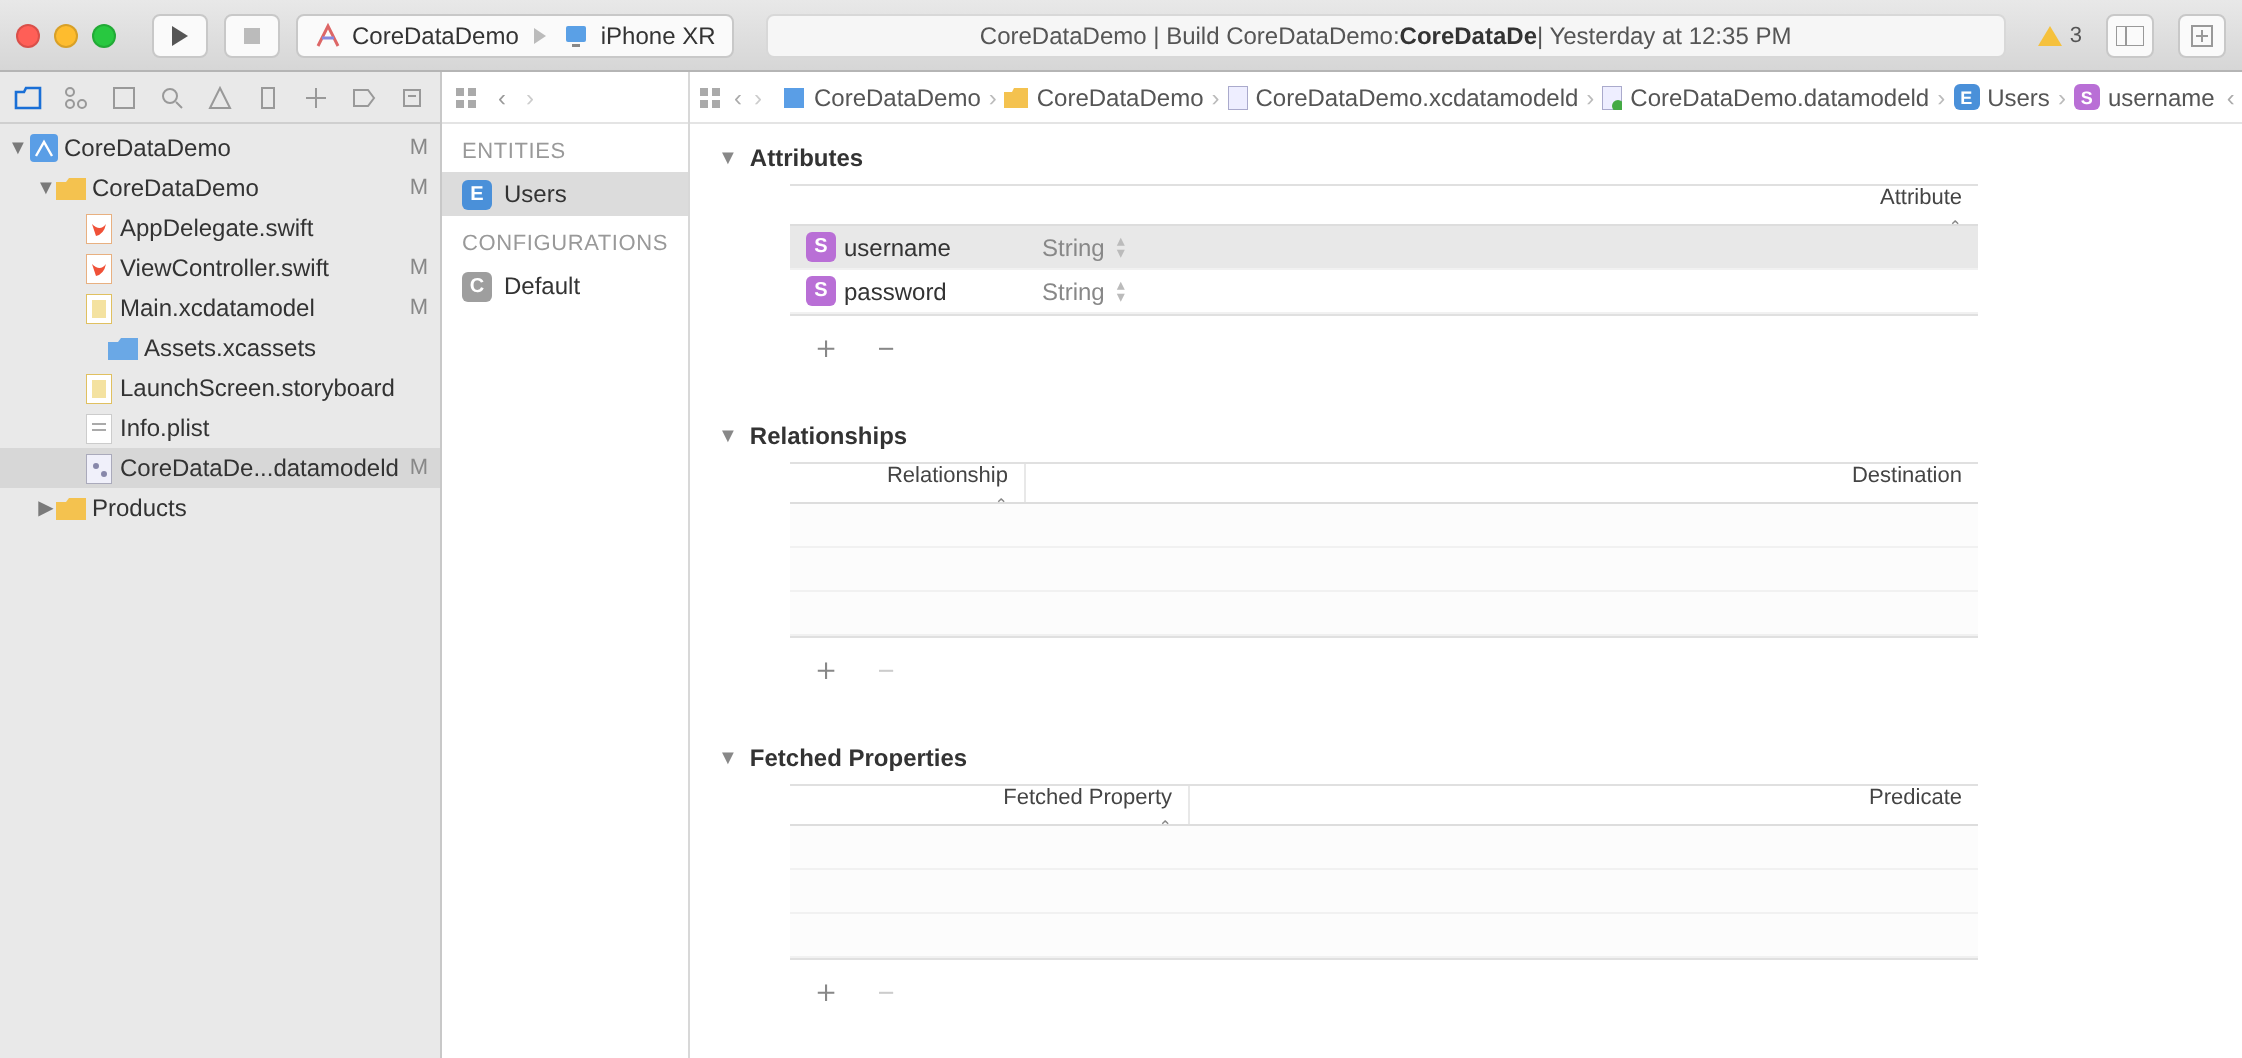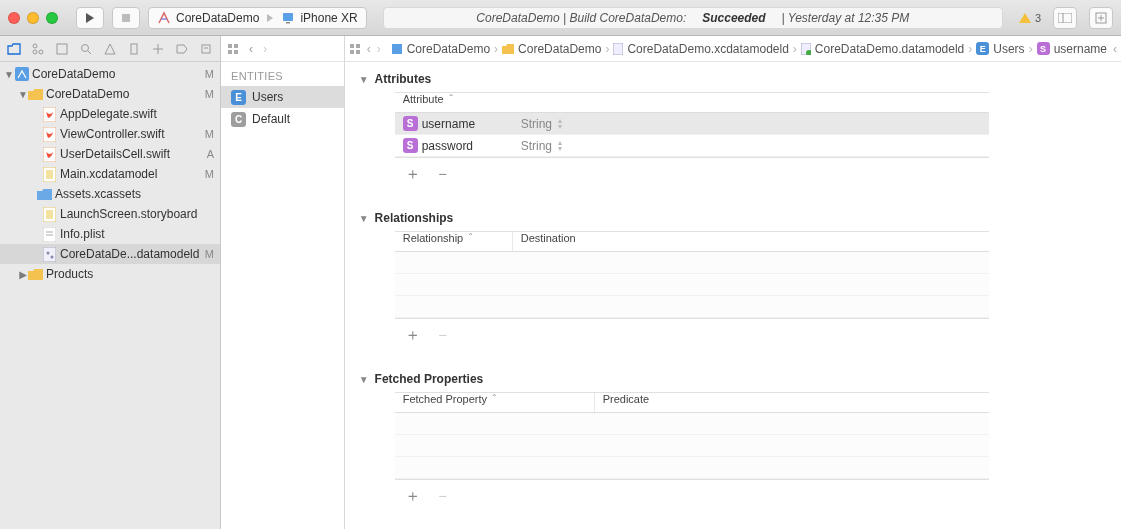--- a/index.html
+++ b/index.html
@@ -8,21 +8,21 @@
   
   .titlebar { height: 36px; background: linear-gradient(#e8e8e8,#d6d6d6); border-bottom: 1px solid #b5b5b5; display: flex; align-items: center; padding: 0 8px; gap: 8px; }
   .traffic { display: flex; gap: 7px; margin-right: 10px; }
   .dot { width: 12px; height: 12px; border-radius: 50%; border: 0.5px solid rgba(0,0,0,.15); }
   .dot.red { background:#ff5f57;} .dot.yellow{background:#febc2e;} .dot.green{background:#28c840;}
   .tb-btn { width: 28px; height: 22px; background:#fafafa; border:1px solid #c8c8c8; border-radius:4px; display:flex; align-items:center; justify-content:center; color:#555;}
   .tb-btn.stop{ color:#aaa;}
   .scheme { display:flex; align-items:center; background:#fafafa; border:1px solid #c8c8c8; border-radius:4px; height:22px; }
   .scheme-part{ padding:0 8px; display:flex; align-items:center; gap:5px; font-size:12px; color:#333;}
   .scheme-divider{ width:0;height:0; border-top:4px solid transparent; border-bottom:4px solid transparent; border-left:6px solid #bbb;}
-  .status { flex:1; text-align:center; font-size:12px; color:#555; background:#f6f6f6; border:1px solid #d8d8d8; border-radius:4px; height:22px; display:flex; align-items:center; justify-content:center; gap:16px; margin:0 8px; padding:0 10px;font-style:italic;}
+  .status { flex:1; text-align:center; font-size:12px; color:#555; background:#f6f6f6; border:1px solid #d8d8d8; border-radius:4px; height:22px; display:flex; align-items:center; justify-content:center; gap:0; margin:0 8px; padding:0 10px;}
   .status b{color:#333;}
   .warn-badge{ display:flex; align-items:center; gap:4px; font-size:11px; color:#555; margin-right:4px;}
   .warn-icon{ width:0;height:0;border-left:6px solid transparent;border-right:6px solid transparent;border-bottom:10px solid #f5c13d; position:relative;}
   .end-btn{ width:24px; height:22px; border:1px solid #c8c8c8; border-radius:4px; background:#fafafa; display:flex; align-items:center; justify-content:center; color:#888;}
   .end-btn:last-child{margin-left:4px;}
   
   
   .main { display:flex; height:calc(100% - 36px);}
   
   
@@ -55,21 +55,21 @@
   .jb-seg{ display:flex; align-items:center; gap:4px; padding:0 2px;}
   .jb-sep{ color:#bbb;}
   .jb-spacer{ flex:1;}
   
   .editor-body{ flex:1; overflow:auto; padding:10px 10px 10px 14px;}
   .section{ margin-bottom:20px;}
   .sec-hdr{ display:flex; align-items:center; gap:6px; font-weight:bold; font-size:12px; color:#333; margin-bottom:6px;}
   .sec-disc{ color:#888; font-size:10px;}
   .table{ width:594px; margin-left:36px; border:1px solid #e0e0e0; border-left:none; border-right:none;}
   .thead{ display:flex; background:#fff; border-bottom:1px solid #ddd; height:20px; align-items:center;}
-  .th{ padding:0 8px; font-size:11px; color:#444; display:flex; align-items:flex-start; gap:4px; border-right:1px solid #e8e8e8; height:100%;}
+  .th{ padding:0 8px; font-size:11px; color:#444; display:flex; align-items:flex-end; gap:4px; border-right:1px solid #e8e8e8; height:100%;flex-direction:column;}
   .th:last-child{ border-right:none; flex:1;}
   .sort{ font-size:8px; color:#888;}
   .trow{ display:flex; height:22px; align-items:center; border-bottom:1px solid #f1f1f1;}
   .trow.sel{ background:#e8e8e8;}
   .trow.empty{ background:#fcfcfc;}
   .td{ padding:0 8px; font-size:12px; color:#333; display:flex; align-items:center; gap:4px;}
   .type-sel{ color:#888; display:flex; align-items:center; gap:6px;text-align:right;}
   .updown{ font-size:8px; color:#bbb; line-height:6px;}
   .table-ftr{ margin-left:36px; padding:6px 10px; display:flex; gap:14px; color:#888; font-size:16px;}
   .ftr-btn{ cursor:default;}
@@ -111,21 +111,21 @@
         <svg width="14" height="12">
             <rect x="2" y="1" width="10" height="8" rx="1" fill="#5aa0e6"></rect>
             <rect x="5" y="10" width="4" height="1.5" fill="#888"></rect>
           </svg>
       </span>
       <span>iPhone XR</span>
     </div>
   </div>
   <div class="status">
     <span>CoreDataDemo | Build CoreDataDemo:</span>
-    <b>Succeeded</b>
+    <b>CoreDataDe</b>
     <span>| Yesterday at 12:35 PM</span>
   </div>
   <div class="warn-badge">
     <span class="warn-icon"></span>
     <span>3</span>
   </div>
   <div class="end-btn">
     <svg width="14" height="10">
         <rect x="0" y="0" width="14" height="10" fill="none" stroke="#999"></rect>
         <line x1="5" y1="0" x2="5" y2="10" stroke="#999"></line>
@@ -235,39 +235,28 @@
               <path d="M3 5 Q7 9 10 5 Q9 10 5 11" fill="#f05138"></path>
             </svg>
           </span>
     <span>ViewController.swift</span>
     <span class="badge-col">M</span>
         </div>
         <div class="tree-row" style="padding-left: 32px;">
           <span class="disc none"></span>
     <span class="file-icon">
             <svg width="13" height="15">
-              <rect width="13" height="15" fill="#fff" stroke="#e8b080"></rect>
-              <path d="M3 5 Q7 9 10 5 Q9 10 5 11" fill="#f05138"></path>
-            </svg>
-          </span>
-    <span>UserDetailsCell.swift</span>
-    <span class="badge-col">A</span>
-        </div>
-        <div class="tree-row" style="padding-left: 32px;">
-          <span class="disc none"></span>
-    <span class="file-icon">
-            <svg width="13" height="15">
               <rect width="13" height="15" fill="#fff" stroke="#e0c060"></rect>
               <rect x="3" y="3" width="7" height="9" fill="#f4e2a0"></rect>
             </svg>
           </span>
     <span>Main.xcdatamodel</span>
     <span class="badge-col">M</span>
         </div>
-        <div class="tree-row" style="padding-left: 27px;">
+        <div class="tree-row" style="padding-left: 44px;">
           <span class="disc none"></span>
     <span class="file-icon">
             <svg width="15" height="12">
               <path d="M0 3 L5 3 L6.5 1 L15 1 L15 12 L0 12 Z" fill="#6aa8e6"></path>
             </svg>
           </span>
     <span>Assets.xcassets</span>
     <span class="badge-col"></span>
         </div>
         <div class="tree-row" style="padding-left: 32px;">
@@ -329,20 +318,21 @@
           </svg>
         </span>
       <span style="color:#999">‹</span>
       <span style="color:#ccc">›</span>
     </div>
     <div class="ent-section-hdr">ENTITIES</div>
     <div class="ent-item selected">
       <span class="chip e">E</span>
       <span>Users</span>
     </div>
+    <div class="ent-section-hdr">CONFIGURATIONS</div>
     <div class="ent-item">
       <span class="chip c">C</span>
       <span>Default</span>
     </div>
   </div>
 
   <div class="editor">
     <div class="jump-bar">
       <span>
           <svg width="12" height="12">

